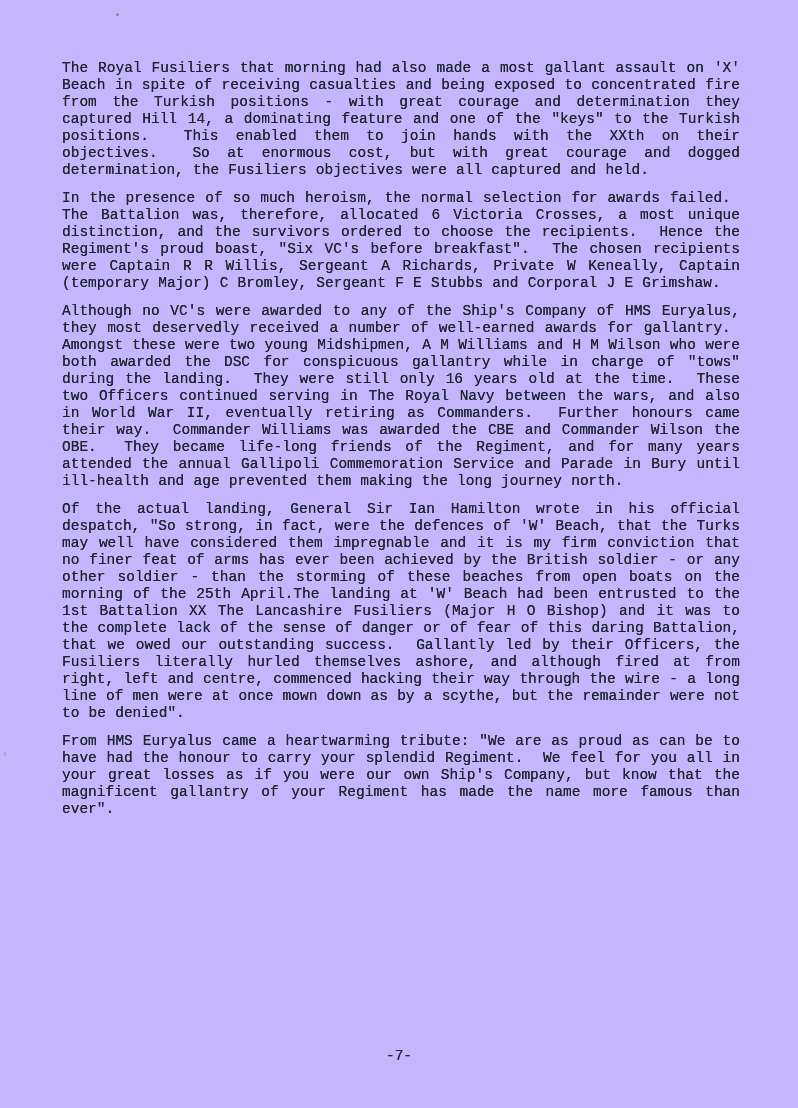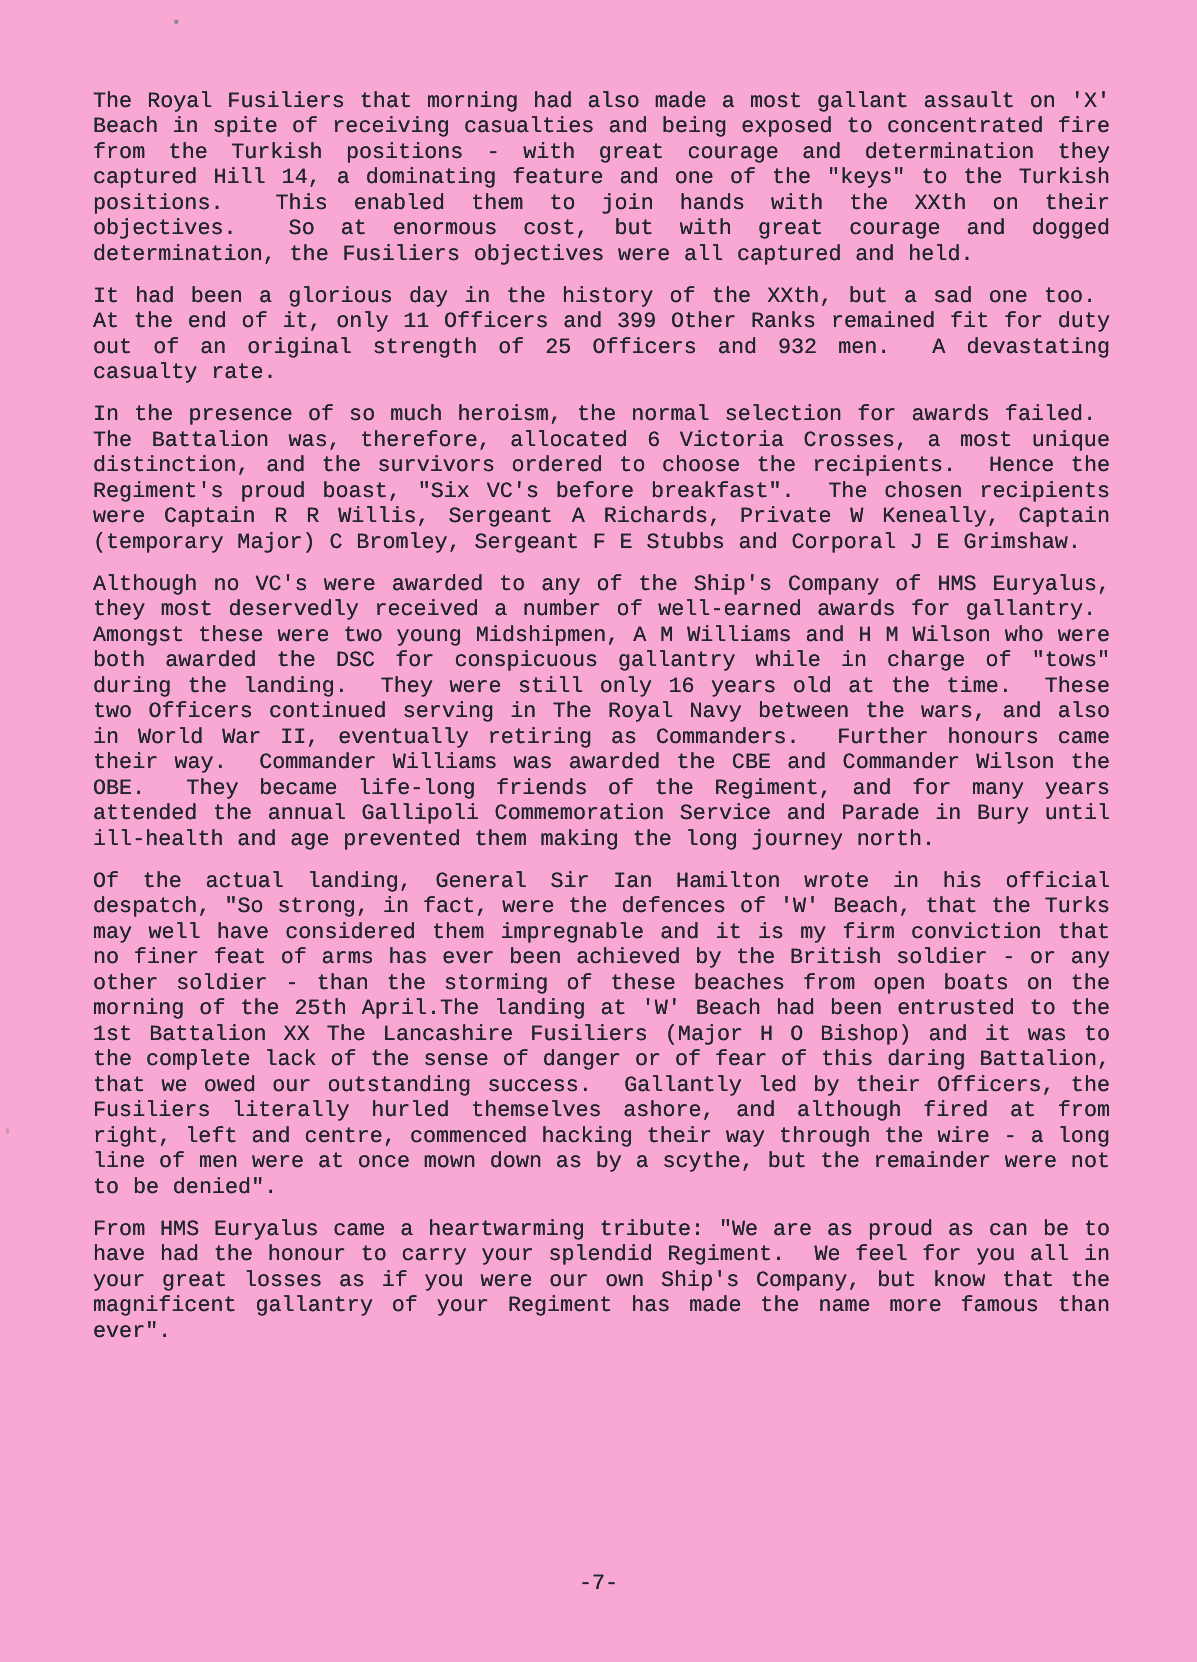--- a/index.html
+++ b/index.html
@@ -5,21 +5,21 @@
   html, body {
     margin: 0;
     padding: 0;
     background: #e8e8e8;
   }
   .sheet {
     position: relative;
     width: 798px;
     height: 1108px;
     margin: 0 auto;
-    background: #f9a8d4;
+    background: #c4b5fd;
     overflow: hidden;
     font-family: "Liberation Mono", "DejaVu Sans Mono", monospace;
     color: #20242f;
   }
   .body-text {
     position: absolute;
     left: 62px;
     top: 60px;
     width: 678px;
   }
@@ -57,21 +57,20 @@
 </style>
 </head>
 <body>
 
 <div class="sheet">
   <span class="speck speck-1"></span>
   <span class="speck speck-2"></span>
 
   <div class="body-text">
     <p class="para">The Royal Fusiliers that morning had also made a most gallant assault on 'X' Beach in spite of receiving casualties and being exposed to concentrated fire from the Turkish positions - with great courage and determination they captured Hill 14, a dominating feature and one of the "keys" to the Turkish positions.&nbsp; This enabled them to join hands with the XXth on their objectives.&nbsp; So at enormous cost, but with great courage and dogged determination, the Fusiliers objectives were all captured and held.</p>
-    <p class="para">It had been a glorious day in the history of the XXth, but a sad one too.&nbsp; At the end of it, only 11 Officers and 399 Other Ranks remained fit for duty out of an original strength of 25 Officers and 932 men.&nbsp; A devastating casualty rate.</p>
     <p class="para">In the presence of so much heroism, the normal selection for awards failed.&nbsp; The Battalion was, therefore, allocated 6 Victoria Crosses, a most unique distinction, and the survivors ordered to choose the recipients.&nbsp; Hence the Regiment's proud boast, "Six VC's before breakfast".&nbsp; The chosen recipients were Captain R R Willis, Sergeant A Richards, Private W Keneally, Captain (temporary Major) C Bromley, Sergeant F E Stubbs and Corporal J E Grimshaw.</p>
     <p class="para">Although no VC's were awarded to any of the Ship's Company of HMS Euryalus, they most deservedly received a number of well-earned awards for gallantry.&nbsp; Amongst these were two young Midshipmen, A M Williams and H M Wilson who were both awarded the DSC for conspicuous gallantry while in charge of "tows" during the landing.&nbsp; They were still only 16 years old at the time.&nbsp; These two Officers continued serving in The Royal Navy between the wars, and also in World War II, eventually retiring as Commanders.&nbsp; Further honours came their way.&nbsp; Commander Williams was awarded the CBE and Commander Wilson the OBE.&nbsp; They became life-long friends of the Regiment, and for many years attended the annual Gallipoli Commemoration Service and Parade in Bury until ill-health and age prevented them making the long journey north.</p>
     <p class="para gap-before">Of the actual landing, General Sir Ian Hamilton wrote in his official despatch, "So strong, in fact, were the defences of 'W' Beach, that the Turks may well have considered them impregnable and it is my firm conviction that no finer feat of arms has ever been achieved by the British soldier - or any other soldier - than the storming of these beaches from open boats on the morning of the 25th April.The landing at 'W' Beach had been entrusted to the 1st Battalion XX The Lancashire Fusiliers (Major H O Bishop) and it was to the complete lack of the sense of danger or of fear of this daring Battalion, that we owed our outstanding success.&nbsp; Gallantly led by their Officers, the Fusiliers literally hurled themselves ashore, and although fired at from right, left and centre, commenced hacking their way through the wire - a long line of men were at once mown down as by a scythe, but the remainder were not to be denied".</p>
     <p class="para">From HMS Euryalus came a heartwarming tribute: "We are as proud as can be to have had the honour to carry your splendid Regiment.&nbsp; We feel for you all in your great losses as if you were our own Ship's Company, but know that the magnificent gallantry of your Regiment has made the name more famous than ever".</p>
   </div>
 
   <div class="page-number">-7-</div>
 </div>
 
 </body></html>

